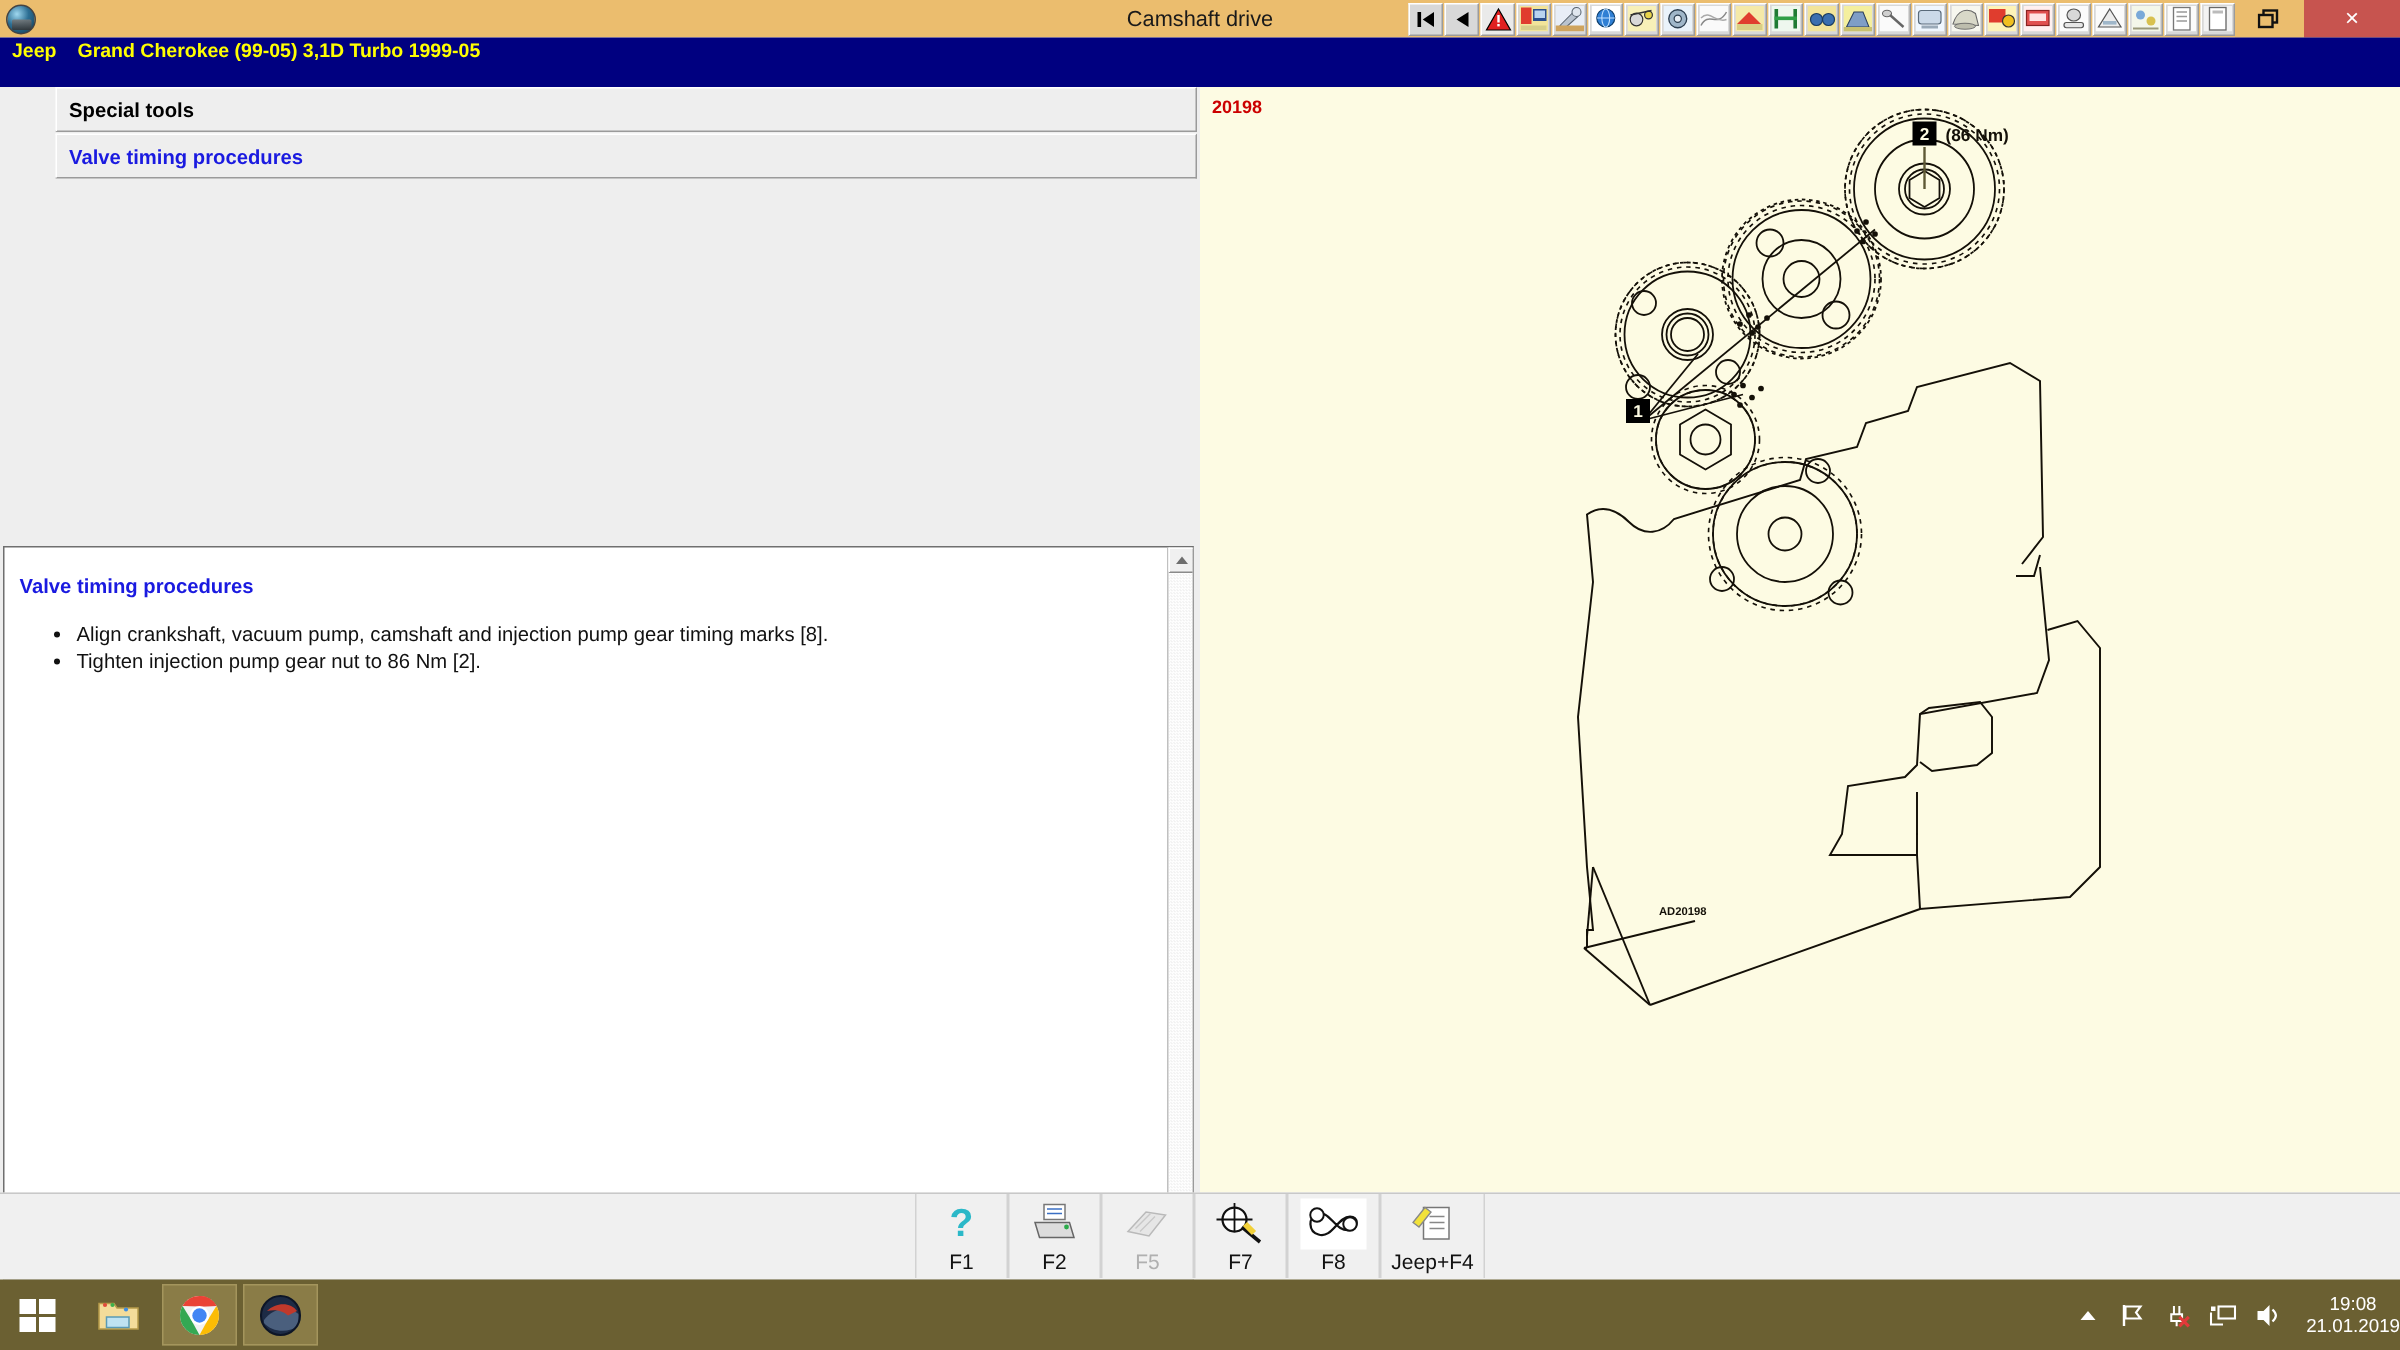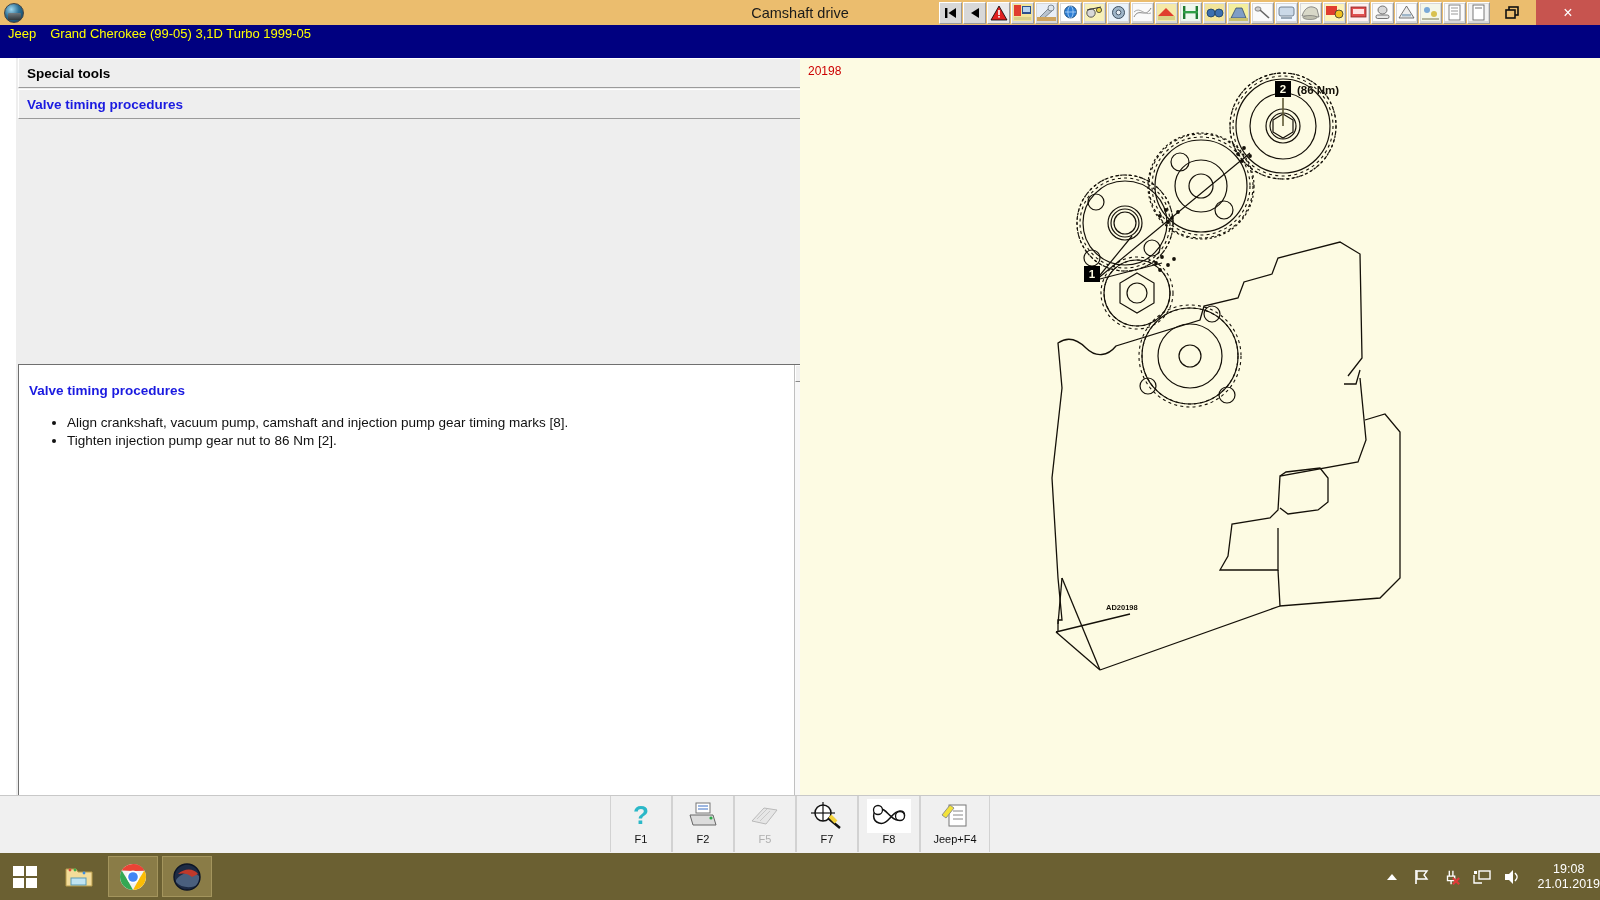--- a/index.html
+++ b/index.html
@@ -54,30 +54,31 @@
   #btn-close {
     width: 64px; height: 25px; background:#c7544f;
     display:flex; align-items:center; justify-content:center;
     color:#fff; font-size:16px;
   }
 
   
   #vehicle-header {
     position: absolute; left: 0; top: 25px; width: 1600px; height: 33px;
     background: #000080; color: #ffff00;
-    font-size: 13px; font-weight: normal;
+    font-size: 13px; font-weight: bold;
     padding: 1px 0 0 8px; line-height: 16px;
   }
   #veh-line1 span { display:inline-block; }
   #veh-make { margin-right: 14px; }
 
   
   #left-panel {
-    position: absolute; left: 16px; top: 58px; width: 800px; height: 737px;
+    position: absolute; left: 0; top: 58px; width: 800px; height: 737px;
     background: #eeeeee;
+    padding-left: 35px;
   }
   .section-bar {
     height: 30px; background: #eeeeee;
     border: 1px solid #9a9a9a; border-top-color:#fff; border-left-color:#fff;
     display: flex; align-items: center;
     font-size: 13.5px; font-weight: bold; color: #000;
     padding-left: 8px;
     margin: 0 2px 1px 2px;
   }
   .section-bar.active { color: #1a1ae0; }
@@ -115,38 +116,38 @@
   .arr.up { border-left:4px solid transparent; border-right:4px solid transparent; border-bottom:5px solid #6e6e6e; }
   .arr.down { border-left:4px solid transparent; border-right:4px solid transparent; border-top:5px solid #6e6e6e; }
 
   
   #image-pane {
     position:absolute; left:800px; top:58px; width:800px; height:737px;
     background:#fdfbe3; overflow:hidden;
   }
   #img-code {
     position:absolute; left:8px; top:6px;
-    color:#cc0000; font-size:12px; font-weight:normal;
+    color:#cc0000; font-size:12px; font-weight:bold;
   }
   #diagram { position:absolute; left:0; top:0; width:800px; height:737px; }
 
   
   #fkey-bar {
     position:absolute; left:0; top:795px; width:1600px; height:58px;
     background:#f0f0f0; border-top:1px solid #c8c8c8;
     display:flex; justify-content:center; align-items:flex-start;
   }
   .fkey {
     width: 62px; height: 56px;
     border-left:1px solid #d2d2d2; border-right:1px solid #d2d2d2;
     display:flex; flex-direction:column; align-items:center; justify-content:flex-start;
     padding-top:3px; background:#f0f0f0;
   }
   .fkey .glyph { height:34px; display:flex; align-items:center; justify-content:center; }
-  .fkey .klabel { font-size:11px; color:#111; font-weight:normal; }
+  .fkey .klabel { font-size:14px; color:#111; font-weight:normal; }
   .fkey.disabled .klabel { color:#b0b0b0; }
 
   
   #taskbar {
     position:absolute; left:0; top:853px; width:1600px; height:47px;
     background:#6b6032;
     display:flex; align-items:center;
   }
   #start-btn {
     width:50px; height:47px; display:flex; align-items:center; justify-content:center;

